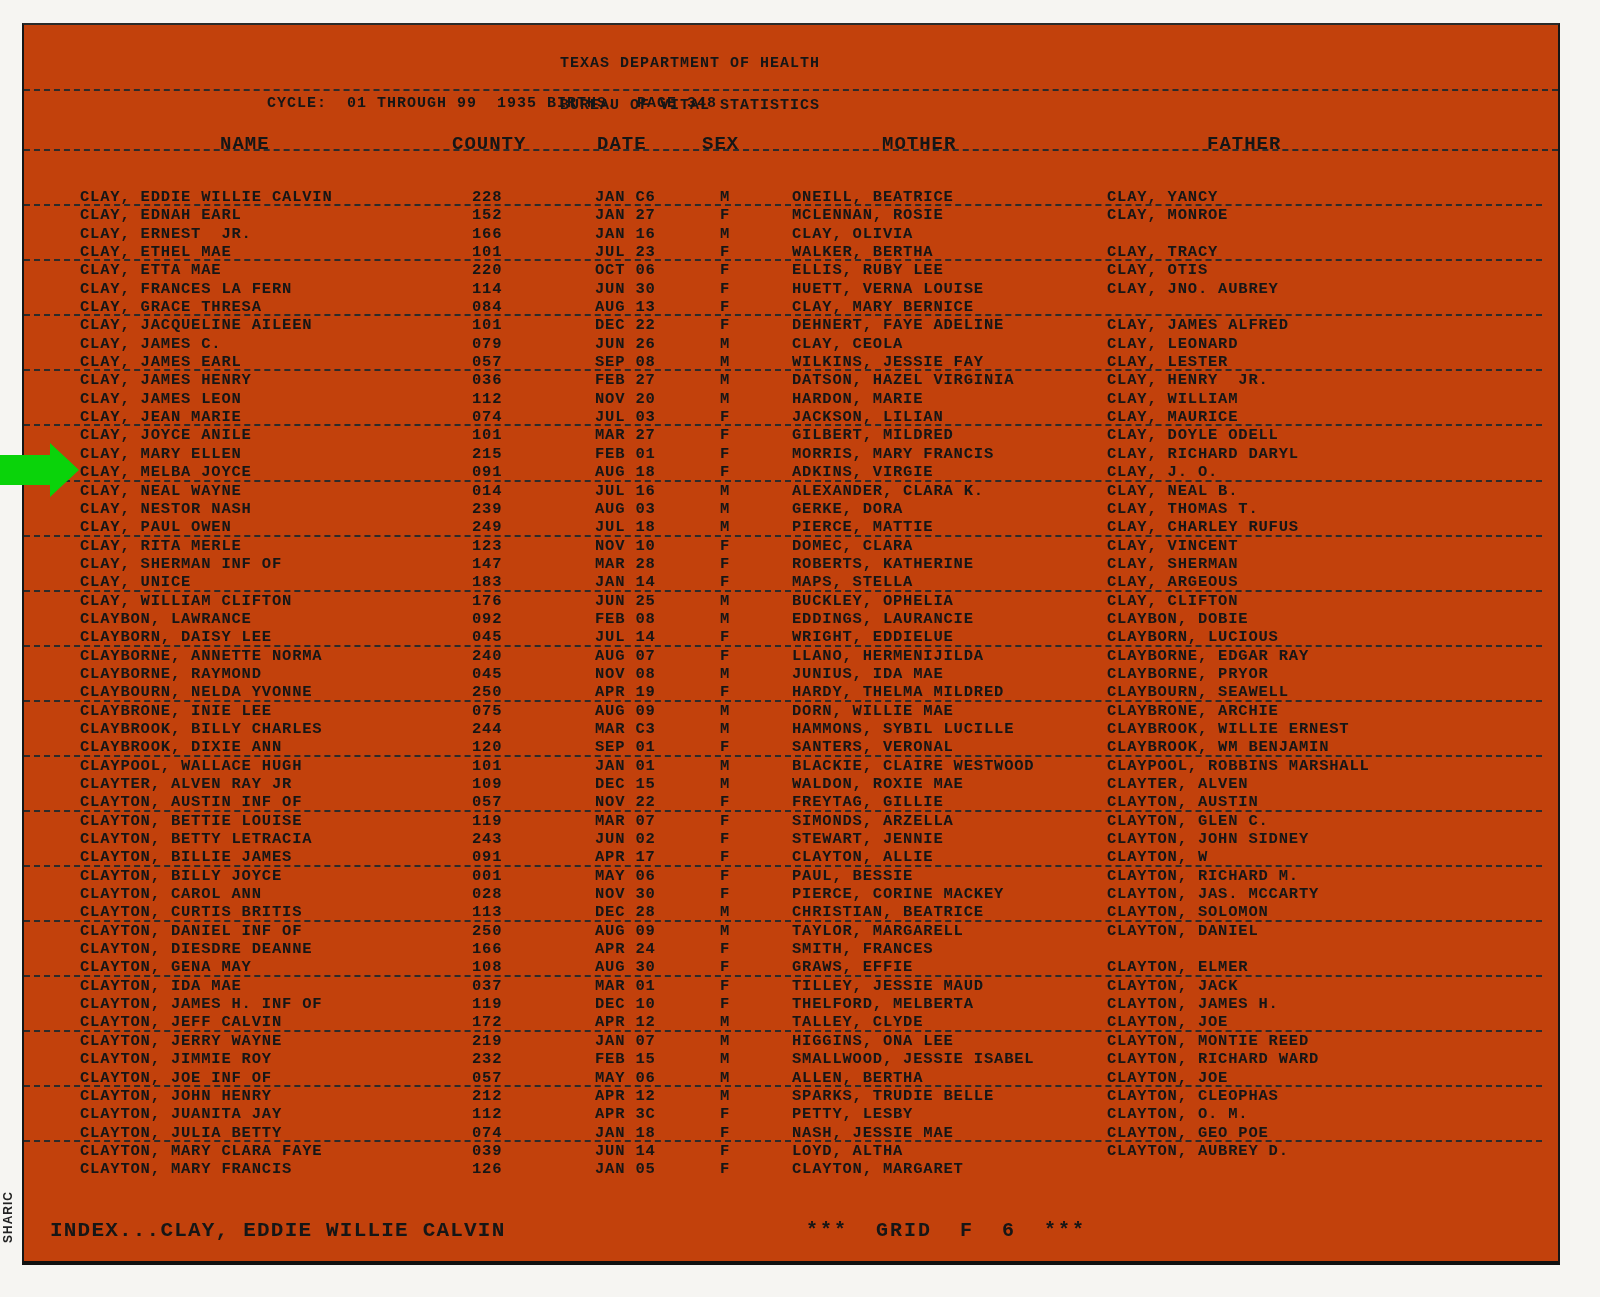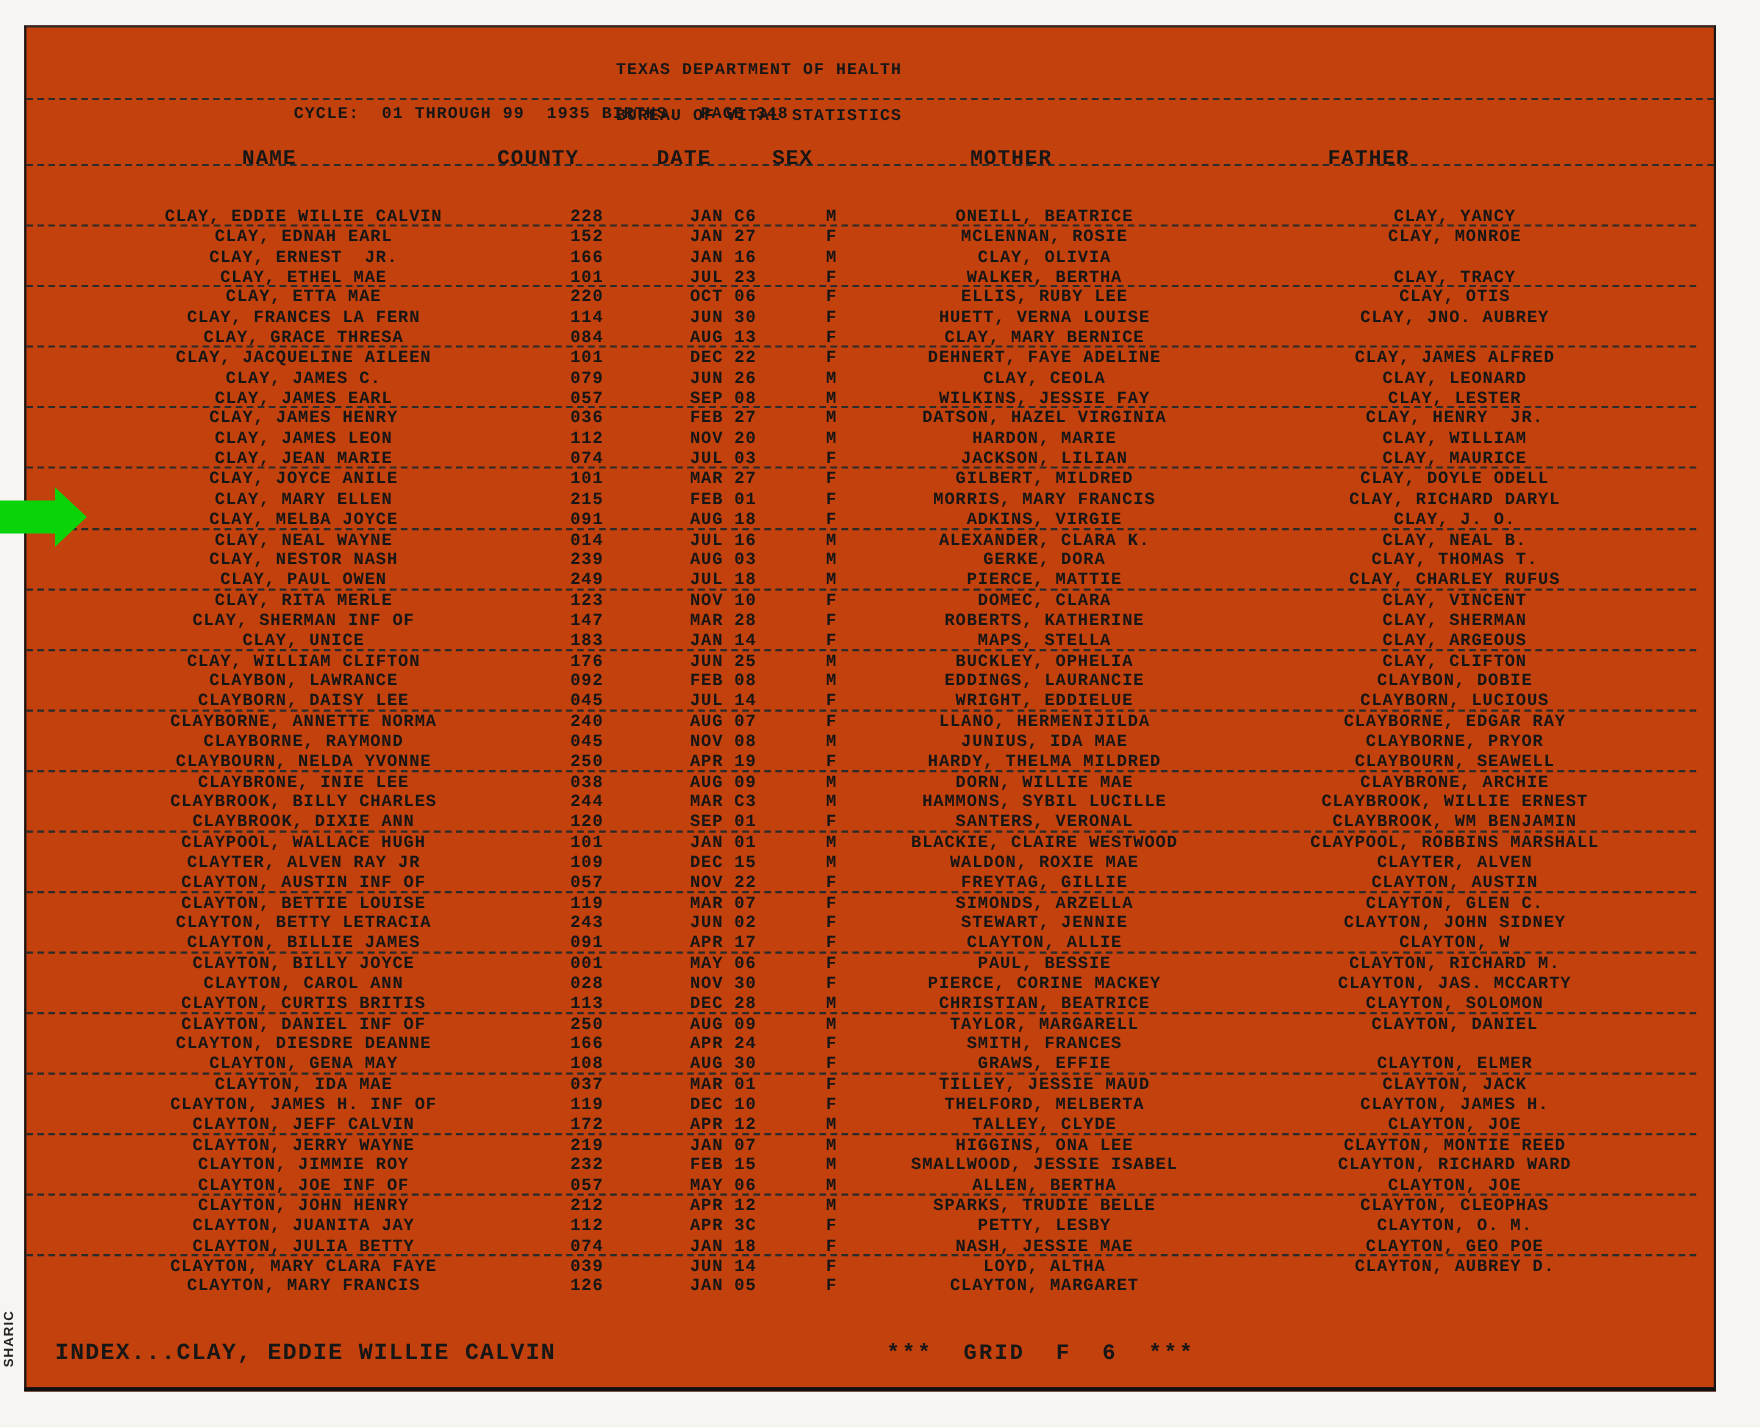--- a/index.html
+++ b/index.html
@@ -50,21 +50,20 @@
 
   
   .col-header { position: absolute; top: 108px; font-size: 19px; letter-spacing: 1px; }
 
   
   .rows {
     position: absolute;
     top: 163px;
     left: 56px;
     right: 20px;
-    text-align: center;
   }
   .row {
     position: relative;
     display: grid;
     grid-template-columns: 392px 123px 125px 72px 315px auto;
     height: 18.35px;
     line-height: 18.35px;
     align-items: center;
   }
   .row span {
@@ -355,21 +354,21 @@
         <div class="row ruled">
           <span>CLAYBOURN, NELDA YVONNE</span>
           <span>250</span>
           <span>APR 19</span>
           <span>F</span>
           <span>HARDY, THELMA MILDRED</span>
           <span>CLAYBOURN, SEAWELL</span>
         </div>
         <div class="row">
           <span>CLAYBRONE, INIE LEE</span>
-          <span>038</span>
+          <span>075</span>
           <span>AUG 09</span>
           <span>M</span>
           <span>DORN, WILLIE MAE</span>
           <span>CLAYBRONE, ARCHIE</span>
         </div>
         <div class="row">
           <span>CLAYBROOK, BILLY CHARLES</span>
           <span>244</span>
           <span>MAR C3</span>
           <span>M</span>

